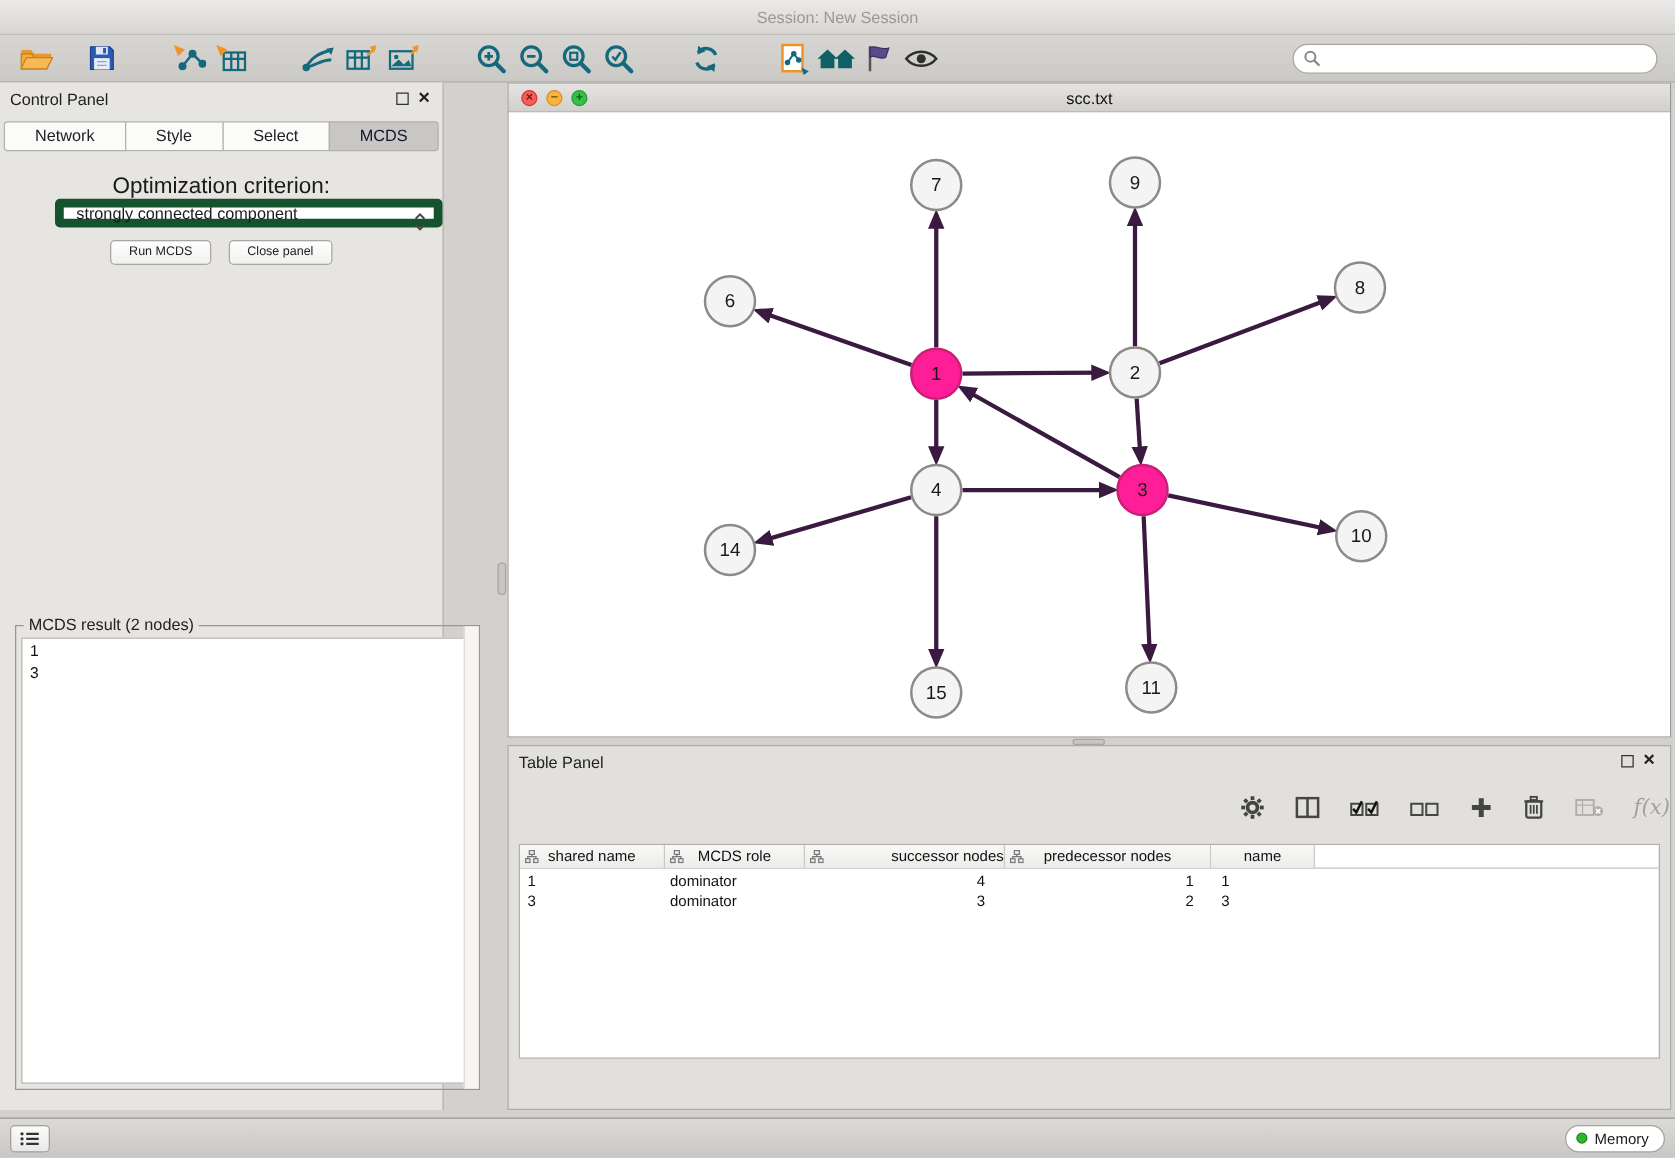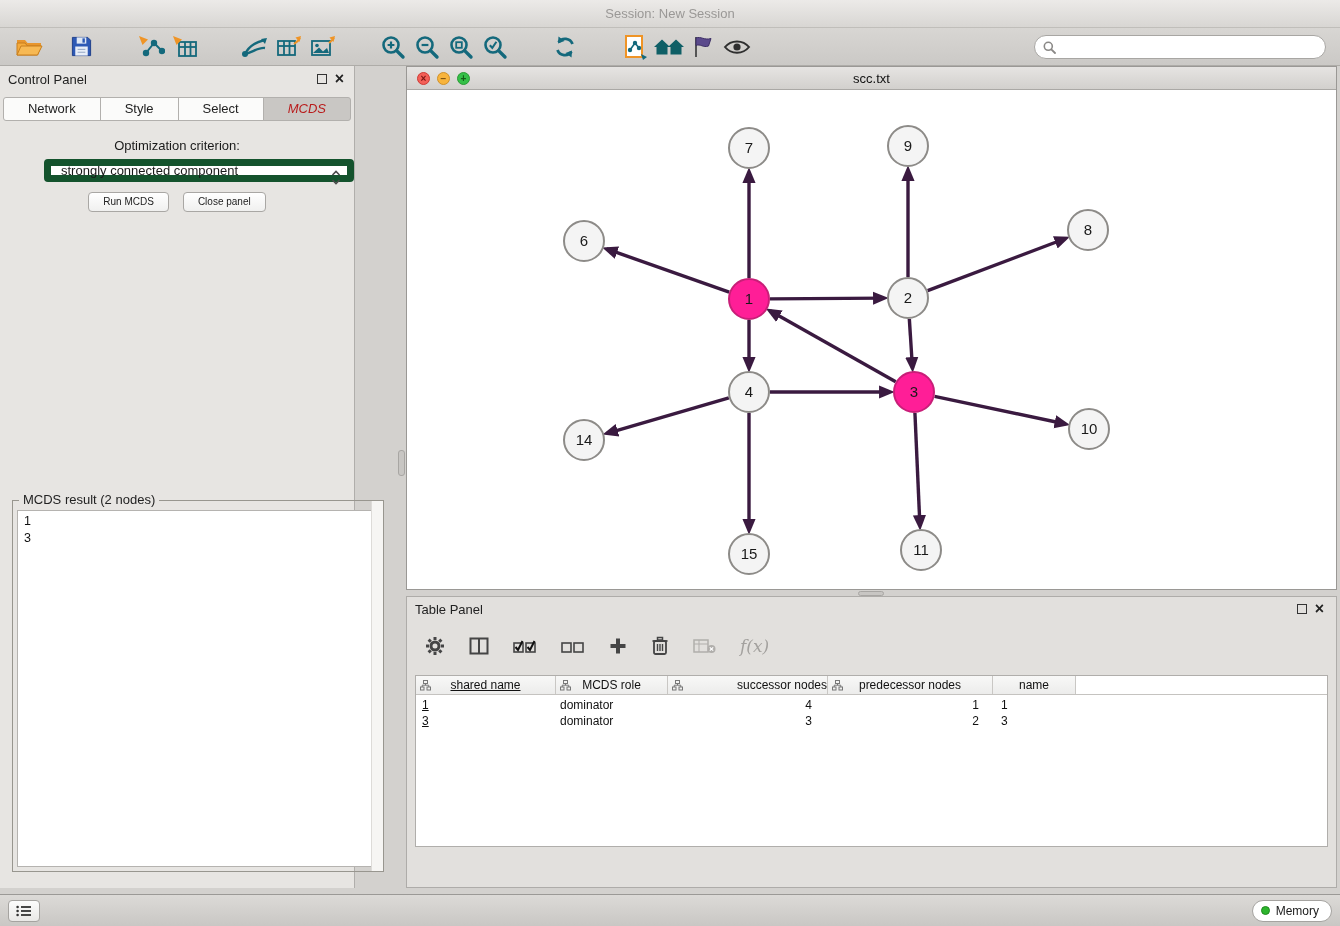--- a/index.html
+++ b/index.html
@@ -20,34 +20,34 @@
   .search-box { margin-left:auto; margin-right:2px; position:relative; width:292px; height:24px; }
   .search-box input { width:100%; height:100%; border:1px solid #a8a6a3; border-radius:12px;
     background:#fff; padding:0 10px 0 26px; font:13px "Liberation Sans",sans-serif; outline:none; }
   .search-glyph { position:absolute; left:9px; top:5px; }
 
   
   .tab { font-size:13px; padding:3px 24px 4px; background:#fbfbfa; border:1px solid #b2b0ad;
     margin-left:-1px; color:#222; white-space:nowrap; }
   .tab:first-child { margin-left:0; border-radius:3px 0 0 3px; }
   .tab:last-child { border-radius:0 3px 3px 0; }
-  .tab.active { background:#c9c7c4; color:#b91c1c;font-style:italic; }
+  .tab.active { background:#c9c7c4; color:#0f172a; }
   .btn { font-size:10px; padding:3px 14px 4px; background:linear-gradient(#ffffff,#f0f0ef);
     border:1px solid #a9a7a4; border-radius:4px; color:#222; }
   .panel-header-icons { display:flex; align-items:center; gap:8px; margin-left:auto; }
   .float-glyph { width:10px; height:10px; border:1.5px solid #333; display:inline-block; }
   .close-glyph { font-size:16px; font-weight:bold; color:#222; line-height:10px; }
 
   
   .control-panel { position:absolute; left:0; top:66px; width:355px; height:822px;
     background:#e7e5e2; border-right:1px solid #b0aeab; }
   .cp-header { position:absolute; left:0; top:0; width:100%; height:26px; display:flex;
     align-items:center; padding:0 10px 0 8px; font-size:13px; color:#222; }
   .cp-tabs { position:absolute; left:0; top:31px; width:100%; display:flex; justify-content:center; }
-  .cp-opt-label { position:absolute; left:0; top:72px; width:100%; text-align:center; font-size:13px; }
+  .cp-opt-label { position:absolute; left:0; top:72px; width:100%; text-align:center; font-size:18px; }
   .dropdown { position:absolute; left:44px; top:93px; width:310px; height:23px; background:#fff;
     border:7px solid #14532d; border-radius:4px; display:flex; align-items:center;
     padding:0 24px 0 10px; font-size:13px; }
   .dropdown .chevrons { position:absolute; right:6px; top:3px; }
   .cp-buttons { position:absolute; left:0; top:126px; width:100%; display:flex;
     justify-content:center; gap:14px; }
   .result-box { position:absolute; left:12px; top:434px; width:372px; height:372px;
     border:1px solid #98968f; }
   .result-legend { position:absolute; top:-9px; left:6px; background:#e7e5e2; padding:0 4px;
     font-size:13px; color:#222; }
@@ -76,31 +76,31 @@
     background:#c8c6c3; border:1px solid #a8a6a3; border-radius:3px; }
   .h-splitter-handle { position:absolute; left:858px; top:591px; width:26px; height:5px;
     background:#c8c6c3; border:1px solid #a8a6a3; border-radius:3px; }
 
   
   .table-panel { position:absolute; left:406px; top:596px; width:931px; height:292px;
     background:#e2e0dd; border:1px solid #aeaca9; }
   .tp-header { position:absolute; left:0; top:0; width:100%; height:24px; display:flex;
     align-items:center; padding:0 12px 0 8px; font-size:13px; color:#222; }
   .tp-toolbar { position:absolute; left:0; top:28px; width:100%; height:42px; display:flex;
-    align-items:center; gap:24px; padding-left:18px; }
+    align-items:center; gap:24px; padding-left:18px;justify-content:flex-end; }
   .tp-tool { display:flex; align-items:center; justify-content:center; }
   .fx-label { font-family:"DejaVu Serif",serif; font-style:italic; font-size:17px; color:#a3a19e; }
   .table-wrap { position:absolute; left:8px; top:78px; width:913px; height:172px; background:#fff;
     border:1px solid #b0aeab; overflow:hidden; }
   .thead { display:flex; height:19px; border-bottom:1px solid #c5c3c0; }
   .th { position:relative; display:flex; align-items:center; justify-content:center;
     background:linear-gradient(#f8f8f7,#ececeb); border-right:1px solid #c9c7c4;
     font-size:12px; color:#111; }
   .th .hdr-icon { position:absolute; left:4px; top:4px; }
-  .c0 { width:140px;text-decoration:underline; } .c1 { width:112px; } .c2 { width:160px;justify-content:flex-end; } .c3 { width:165px; } .c4 { width:83px; }
+  .c0 { width:116px; } .c1 { width:112px; } .c2 { width:160px;justify-content:flex-end; } .c3 { width:165px; } .c4 { width:83px; }
   .trow { display:flex; height:16px; }
   .tcell { font-size:12px; line-height:16px; color:#111; overflow:hidden; white-space:nowrap; }
   .tcell.c0 { padding-left:6px; } .tcell.c1 { padding-left:4px; }
   .tcell.c2 { text-align:right; padding-right:16px; }
   .tcell.c3 { text-align:right; padding-right:14px; }
   .tcell.c4 { padding-left:8px; }
   .tbody { padding-top:2px; }
   .tp-tabs { position:absolute; left:0; top:264px; width:100%; display:flex; justify-content:center; }
 
   

